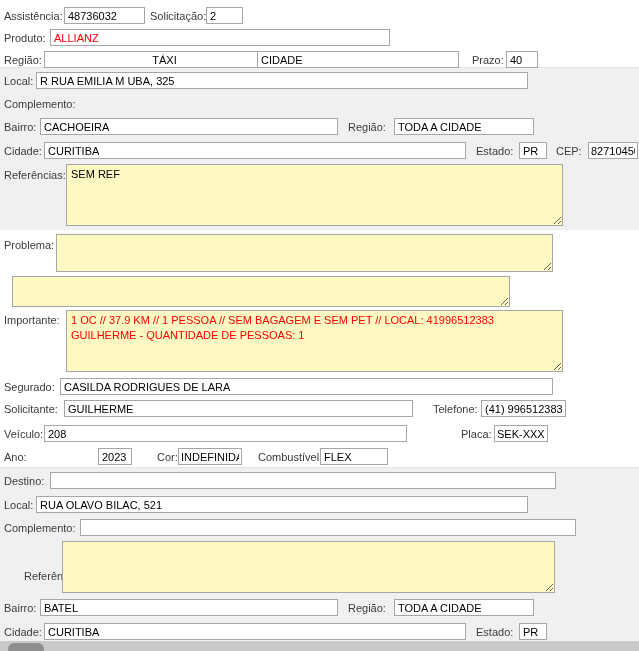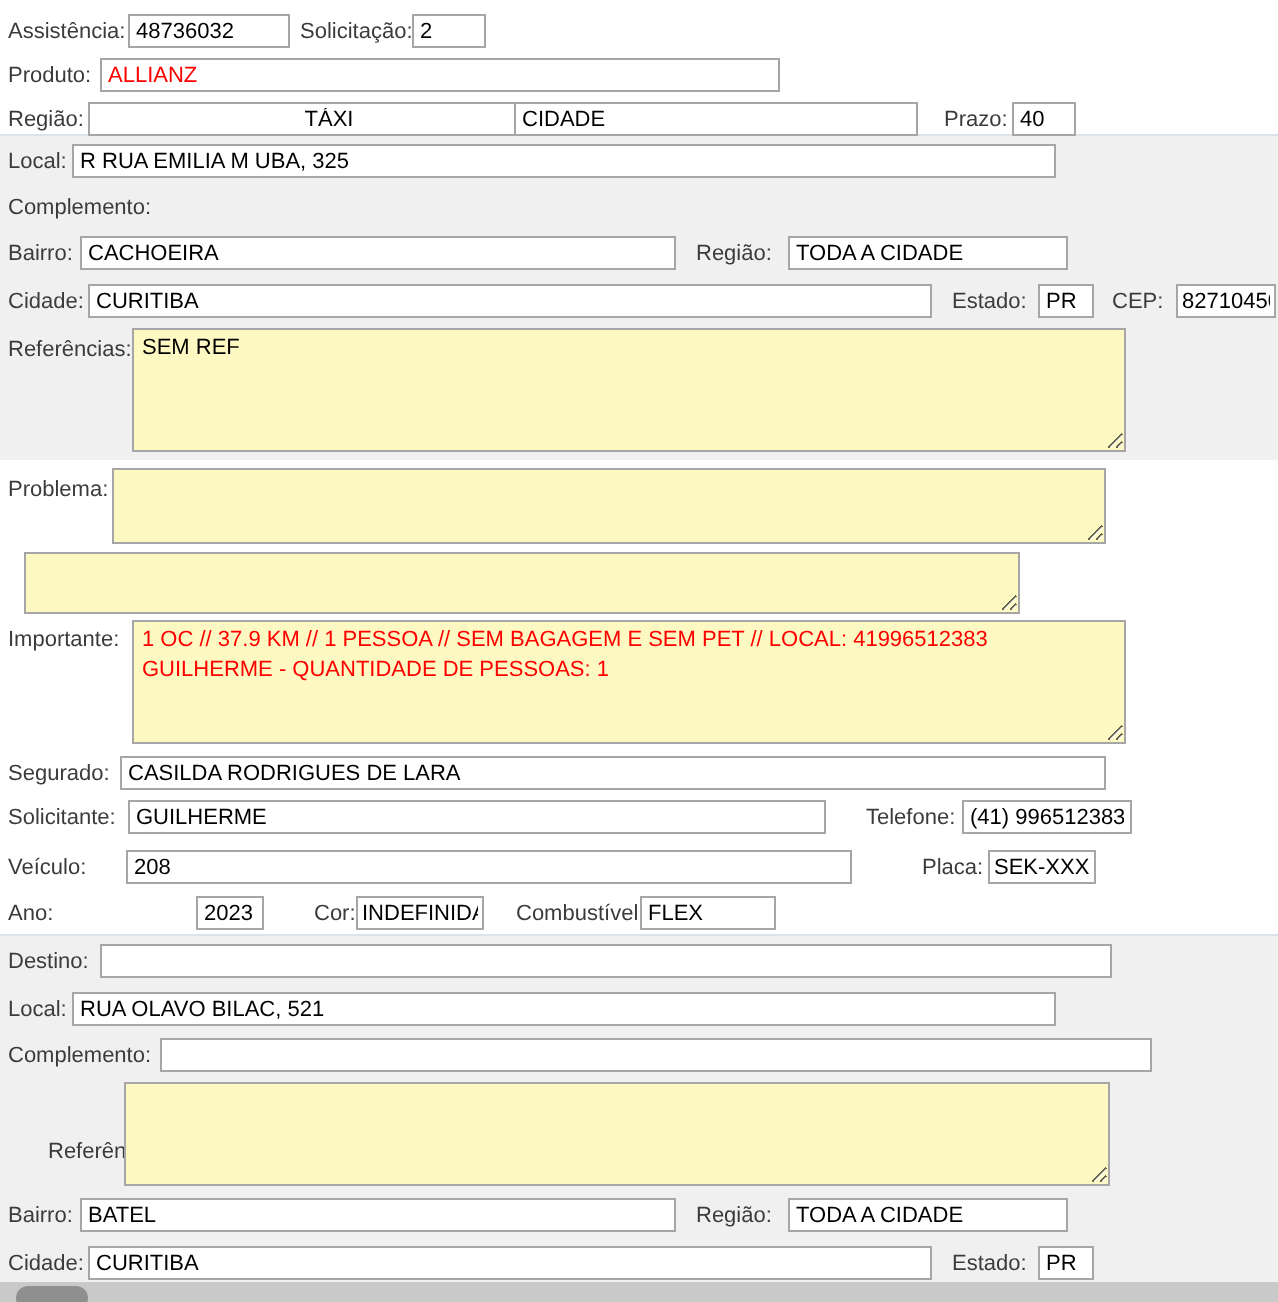--- a/index.html
+++ b/index.html
@@ -119,21 +119,21 @@
 
   <span class="lbl" style="left:4px; top:379px;">Segurado:</span>
   <input class="fld" style="left: 60px; top: 378px; width: 493px;" value="CASILDA RODRIGUES DE LARA">
 
   <span class="lbl" style="left:4px; top:401px;">Solicitante:</span>
   <input class="fld" style="left: 64px; top: 400px; width: 349px;" value="GUILHERME">
   <span class="lbl" style="left:433px; top:401px;">Telefone:</span>
   <input class="fld" style="left: 481px; top: 400px; width: 85px;" value="(41) 996512383">
 
   <span class="lbl" style="left:4px; top:426px;">Veículo:</span>
-  <input class="fld" style="left: 44px; top: 425px; width: 363px; margin-left: 19px;" value="208">
+  <input class="fld" style="left: 44px; top: 425px; width: 363px;" value="208">
   <span class="lbl" style="left:461px; top:426px;">Placa:</span>
   <input class="fld" style="left: 494px; top: 425px; width: 54px; padding: 0px 2px;" value="SEK-XXXX">
 
   <span class="lbl" style="left:4px; top:449px;">Ano:</span>
   <input class="fld" style="left: 98px; top: 448px; width: 34px;" value="2023">
   <span class="lbl" style="left:157px; top:449px;">Cor:</span>
   <input class="fld" style="left: 178px; top: 448px; width: 64px; padding: 0px 2px;" value="INDEFINIDA">
   <span class="lbl" style="left:258px; top:449px;">Combustível:</span>
   <input class="fld" style="left: 320px; top: 448px; width: 68px;" value="FLEX">
 

